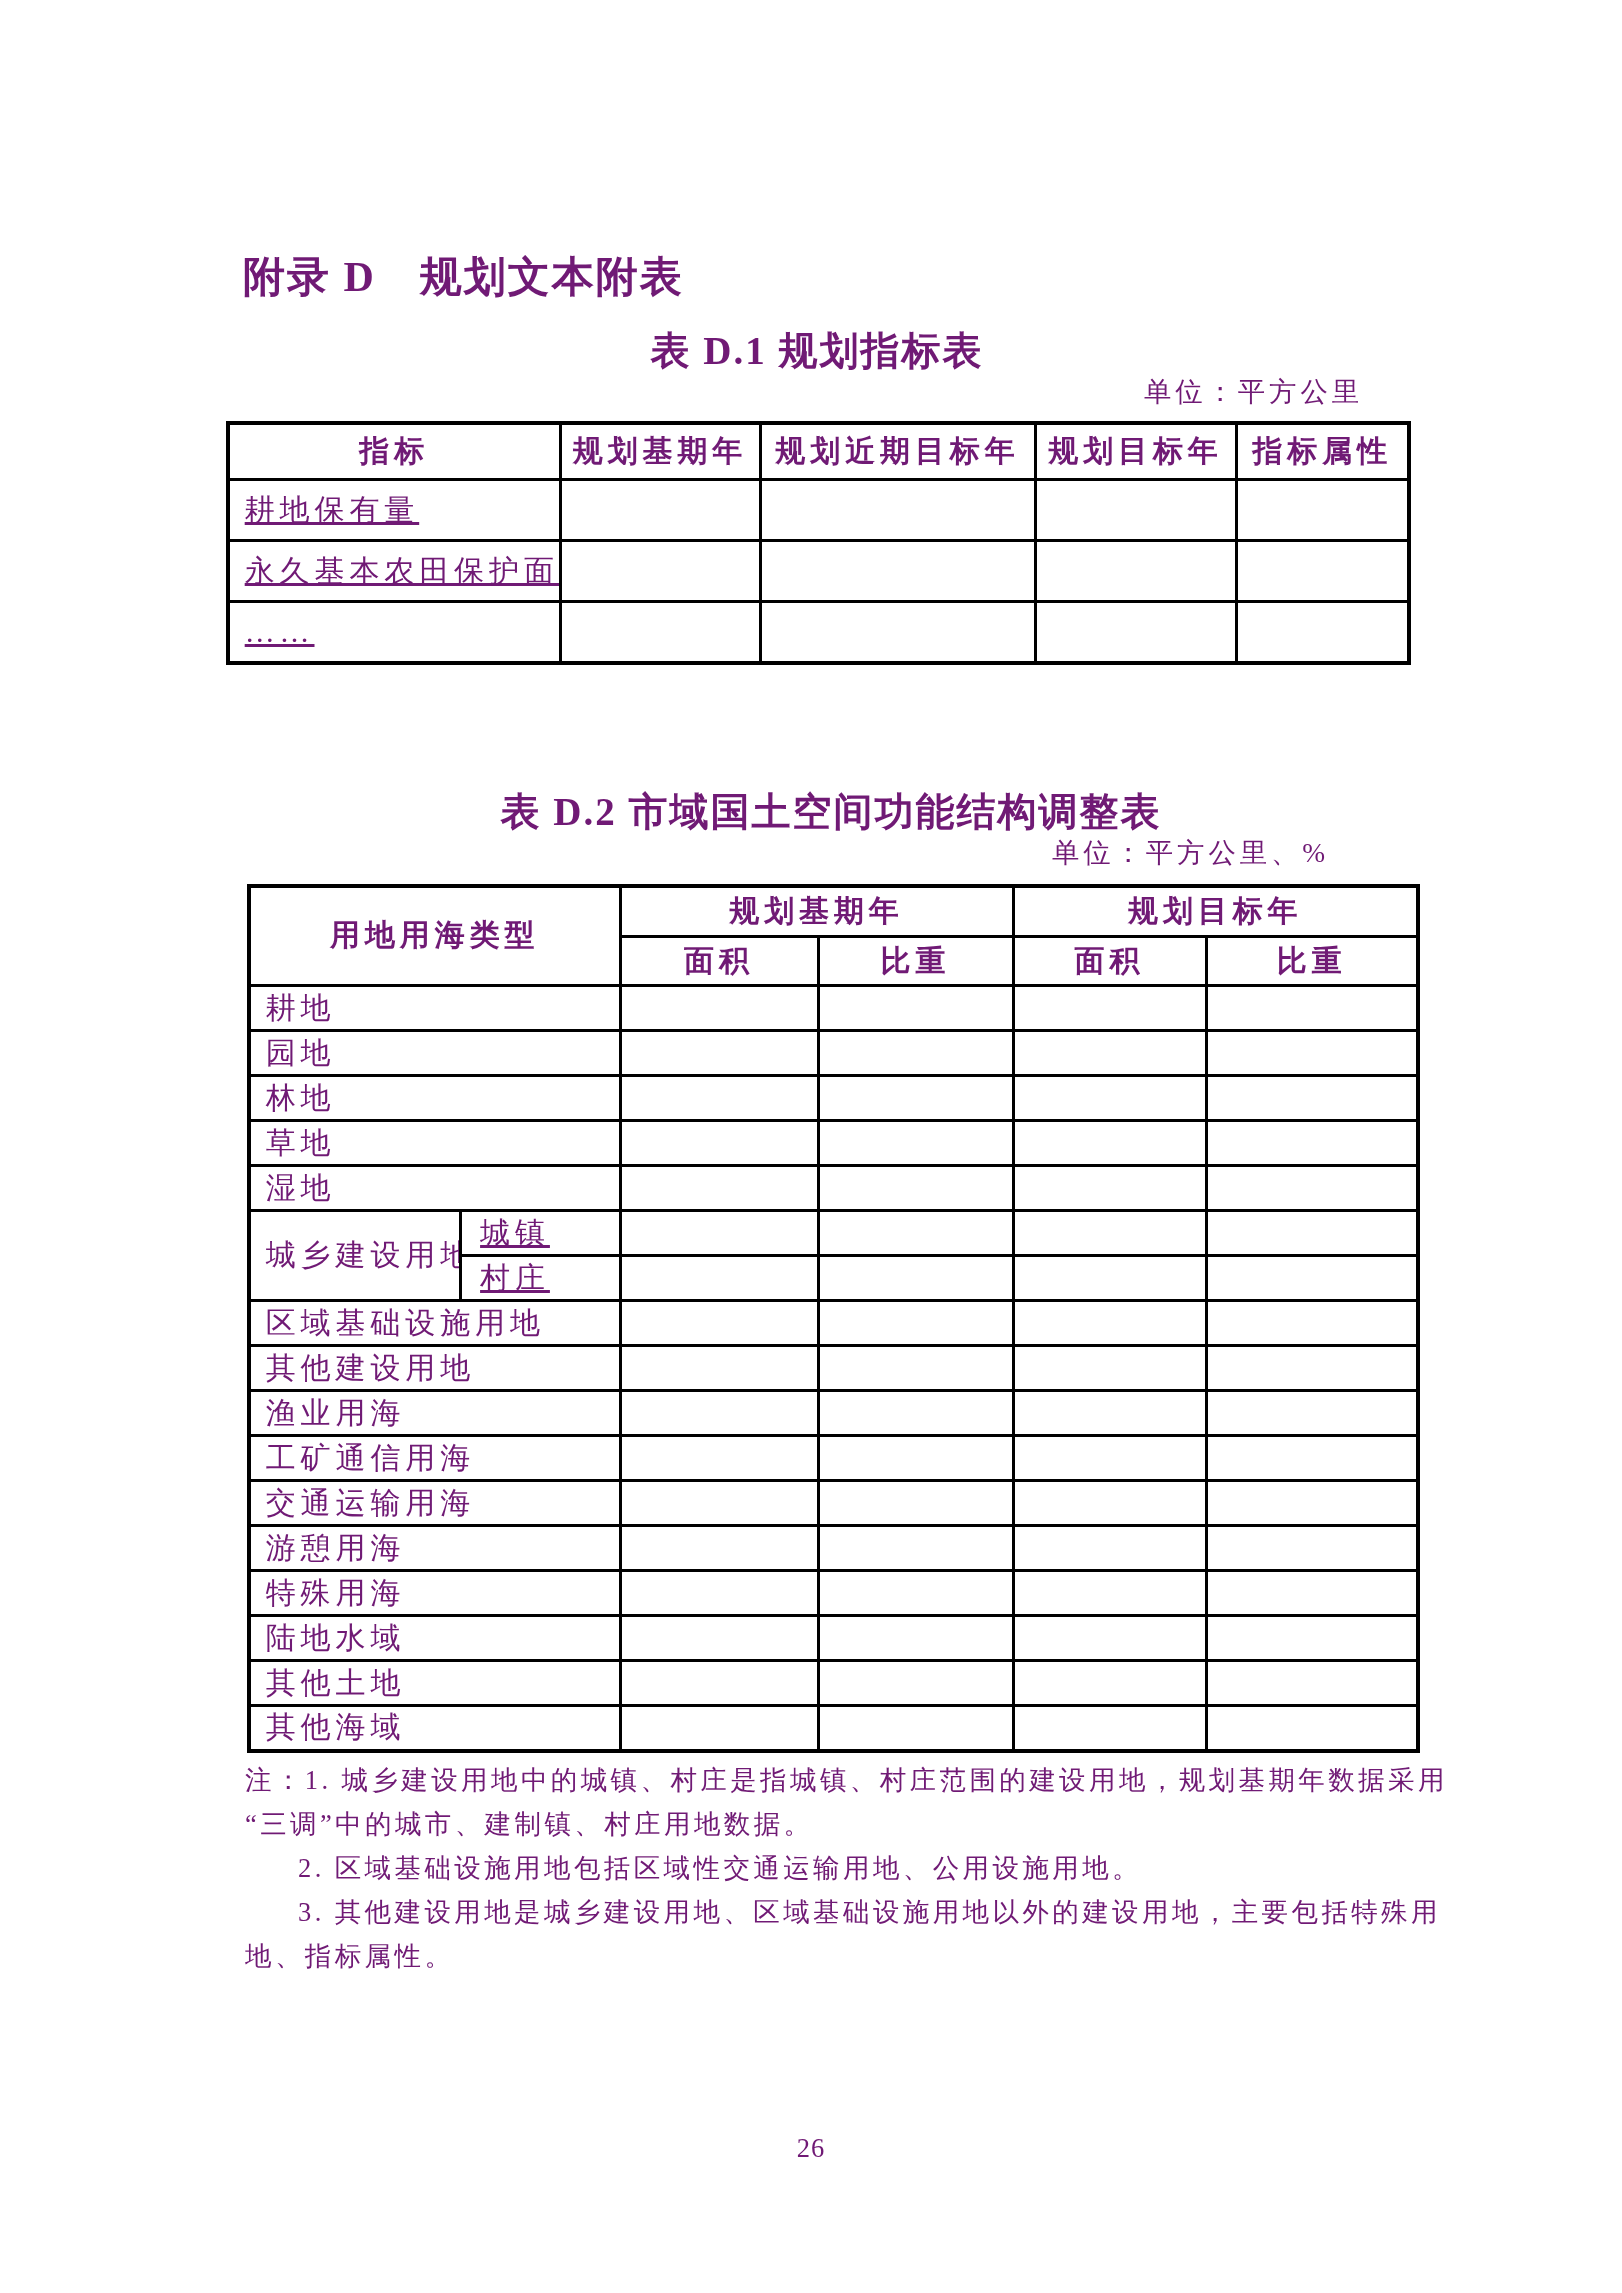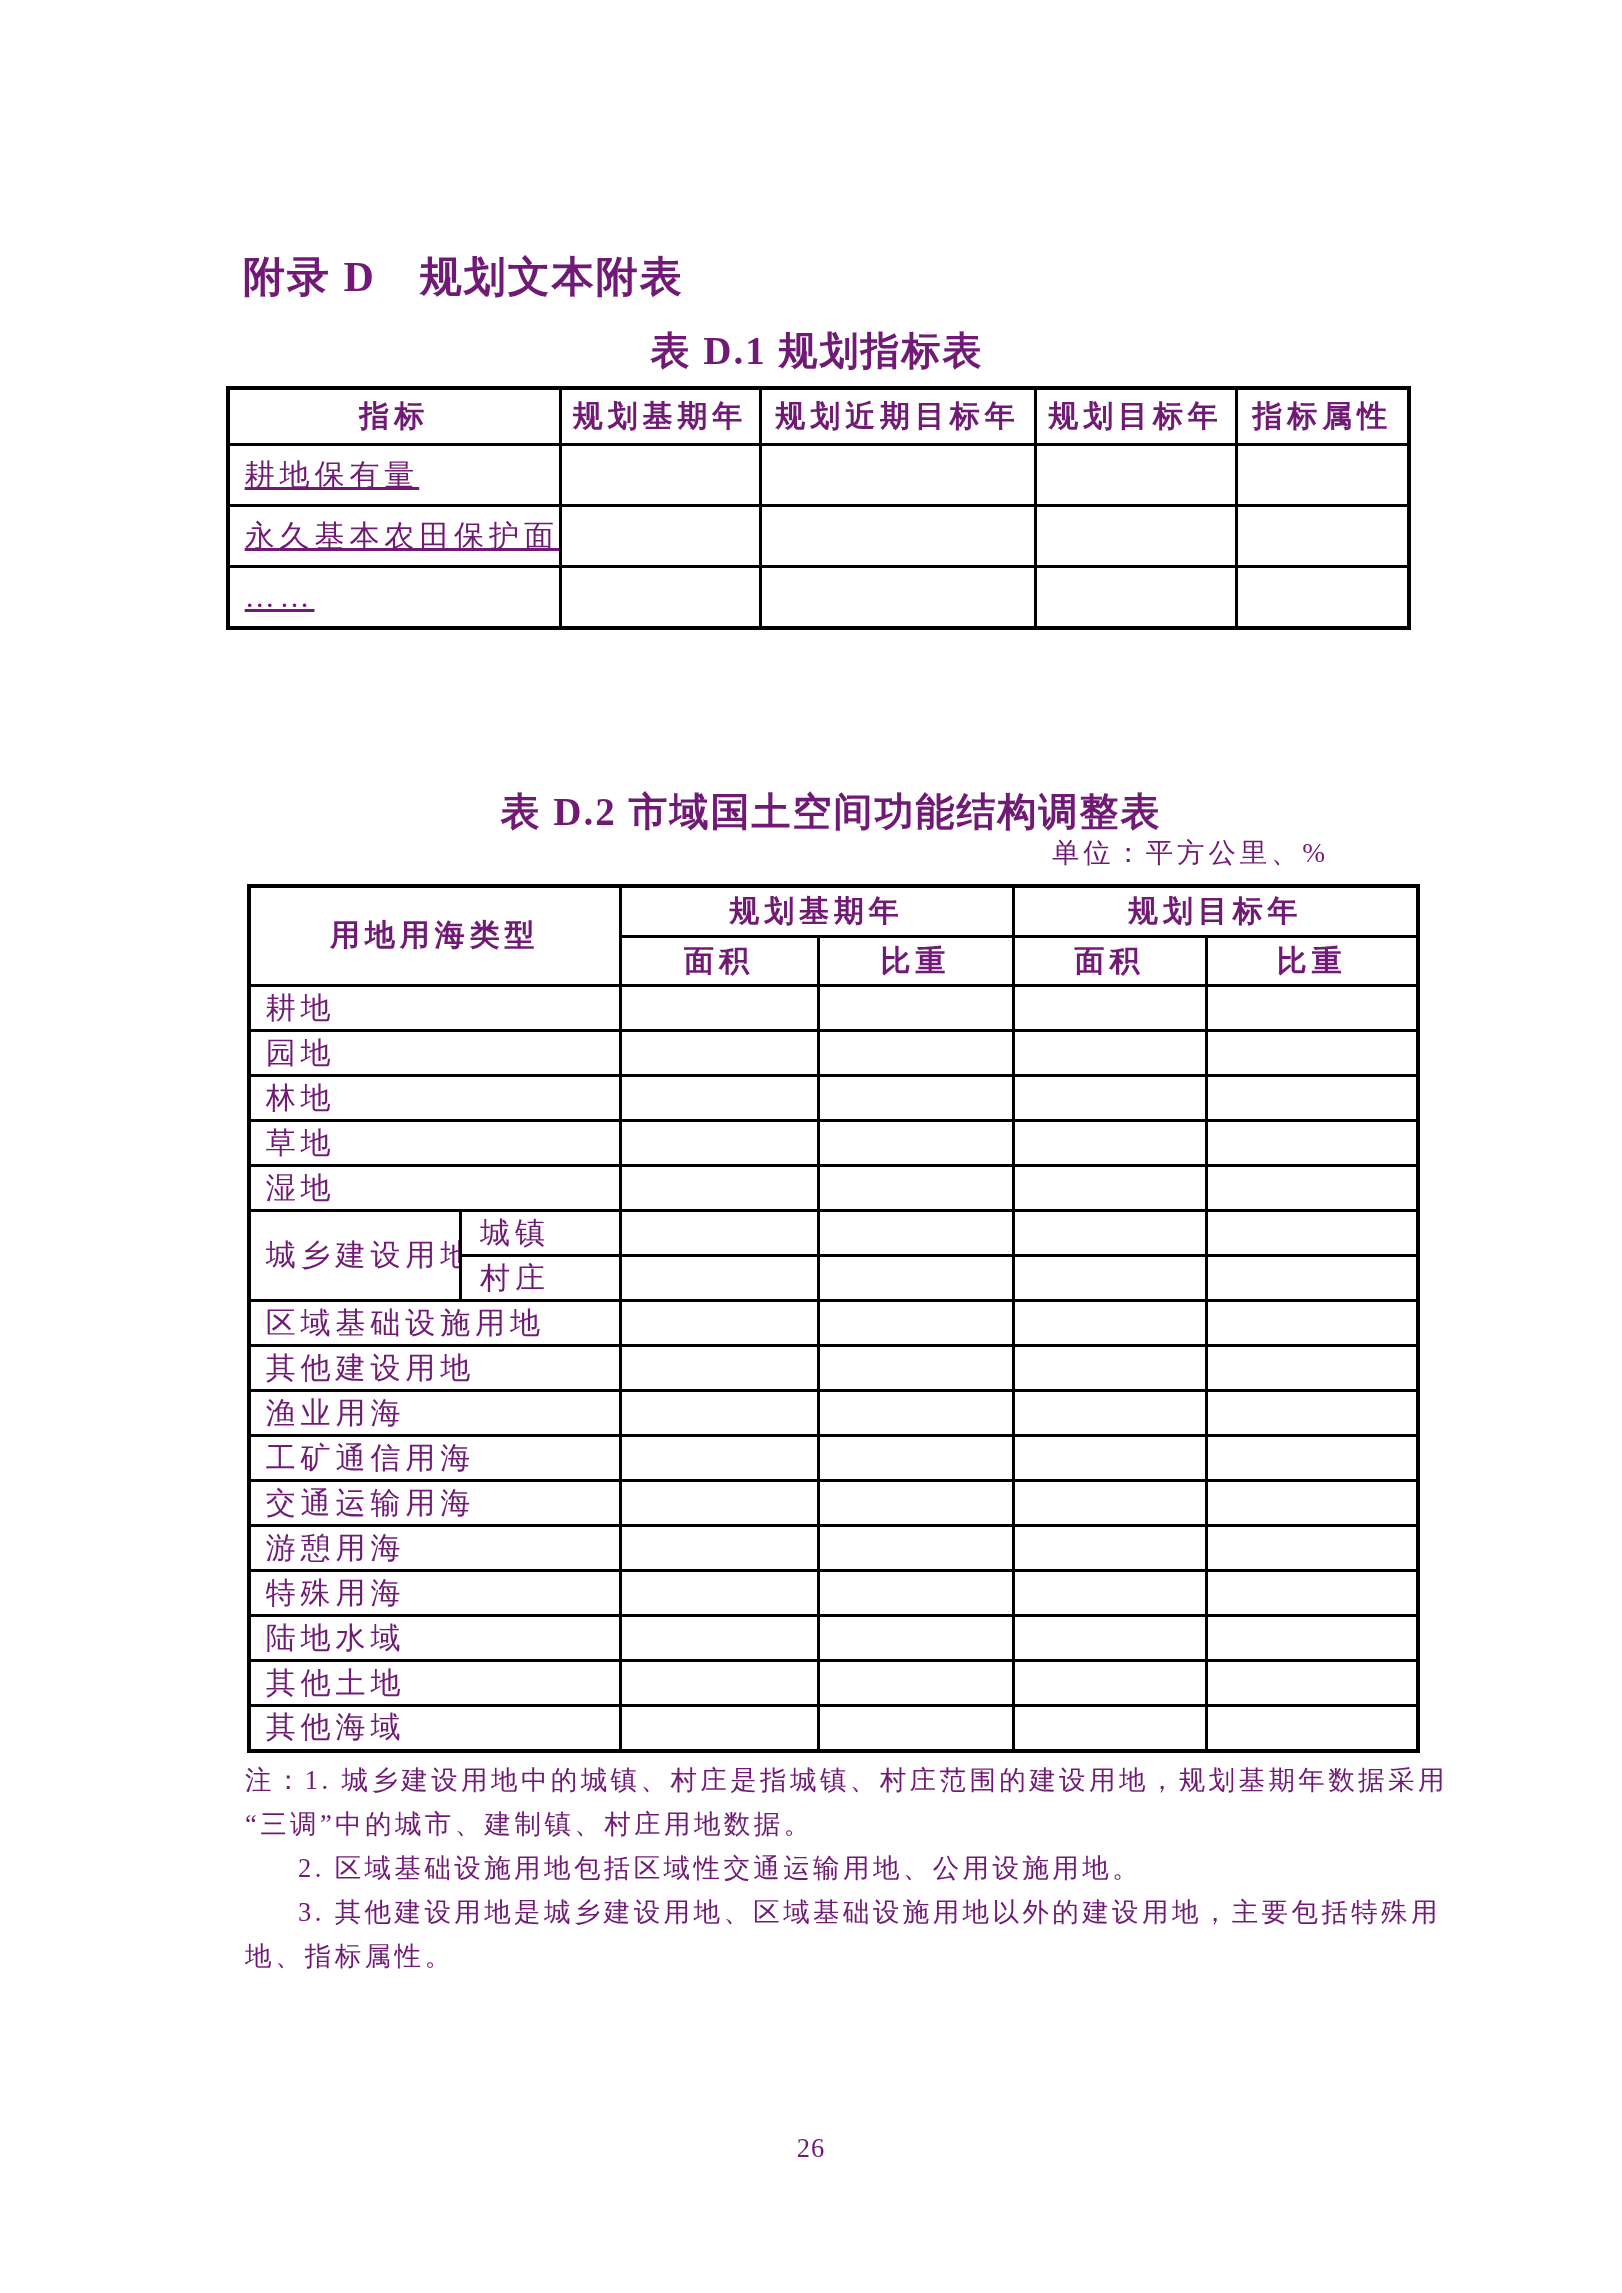--- a/index.html
+++ b/index.html
@@ -36,21 +36,21 @@
   }
   #d2-block table.grid{margin-top:13.7px;}
   .grid th,.grid td{
     border:3.9px solid #000;
     font-size:30px;letter-spacing:4.9px;
     padding:0;vertical-align:middle;
     overflow:hidden;white-space:nowrap;
   }
   .grid th{font-weight:bold;text-align:center;}
   .grid td.label{text-align:left;padding-left:14.7px;}
-  .grid td.sublabel{text-align:left;padding-left:18.6px;}
+  .grid td.sublabel{text-align:left;padding-left:18.6px;text-decoration:underline;}
   #d1-table thead tr{height:57px;}
   #d1-table tbody tr{height:61px;text-decoration:underline;}
   #d2-table thead tr.h1{height:51px;}
   #d2-table thead tr.h2{height:49px;}
   #d2-table tbody tr{height:45px;}
   .notes{
     position:absolute;left:245px;top:1758px;width:1227px;
     font-size:26.5px;letter-spacing:3.4px;line-height:44px;
   }
   .note-line{white-space:nowrap;}
@@ -62,20 +62,21 @@
 </style>
 </head>
 <body>
 
 <div class="page">
 
   <div class="heading">附录 D　规划文本附表</div>
 
   <section class="tbl-block" id="d1-block">
     <div class="tbl-title">表 D.1 规划指标表</div>
+    <div class="tbl-unit">单位：平方公里</div>
     <table class="grid" id="d1-table">
       <colgroup>
         <col style="width:332px">
           <col style="width:200px">
           <col style="width:275px">
           <col style="width:201px">
           <col style="width:173px">
       </colgroup>
       <thead>
           <tr id="d1-head-row">

